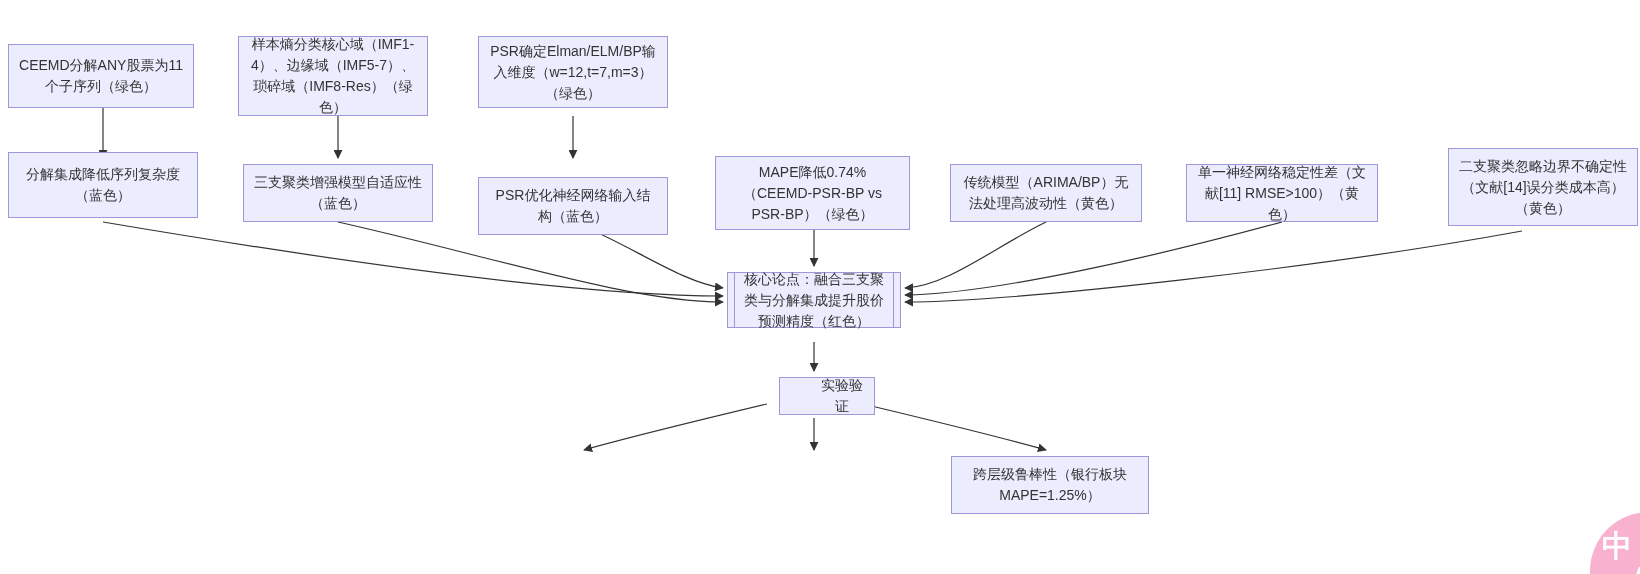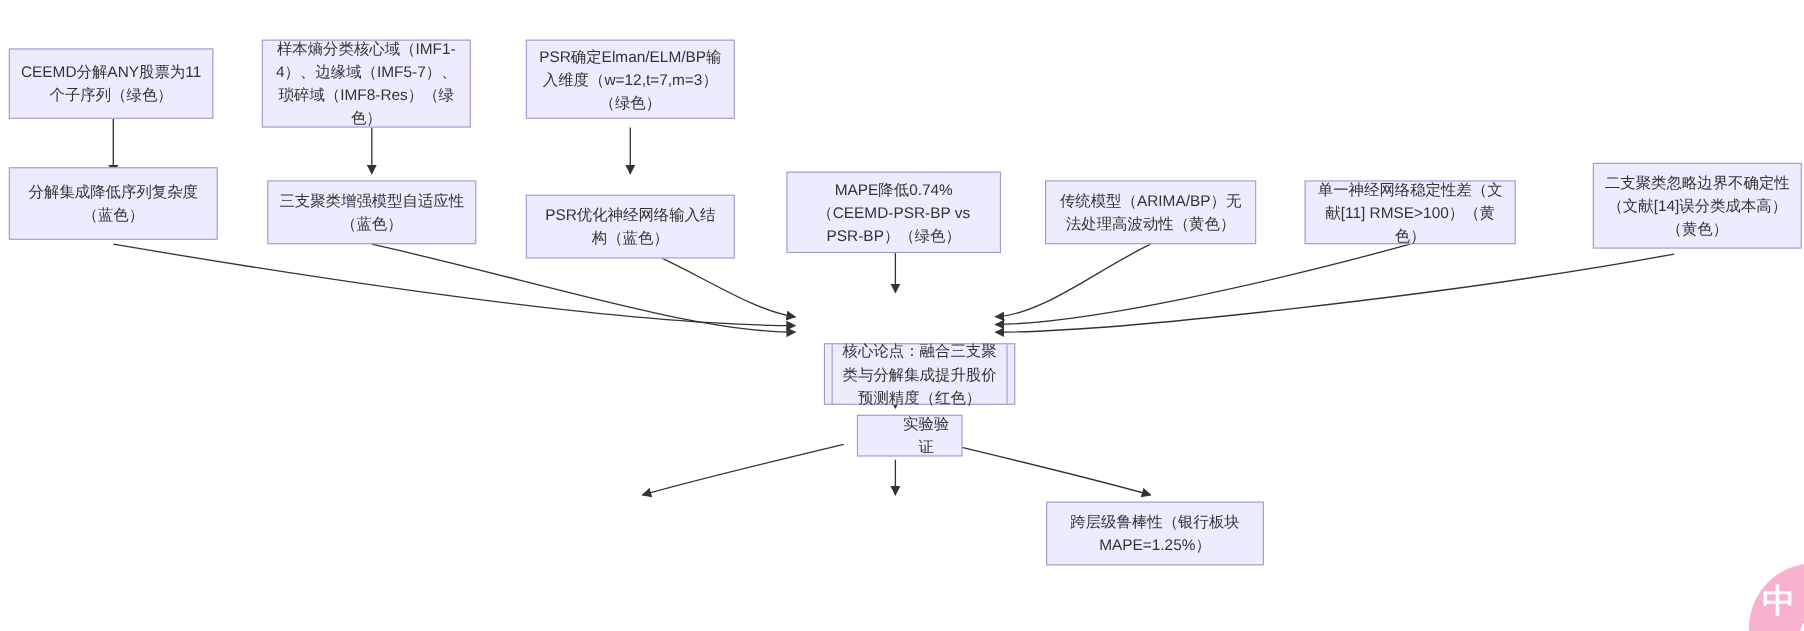--- a/index.html
+++ b/index.html
@@ -110,21 +110,21 @@
   <div class="node" style="left:478px; top:164px; width:190px; height:58px;margin-top:13px;">PSR优化神经网络输入结构（蓝色）</div>
 
   <div class="node" style="left:715px; top:156px; width:195px; height:74px;">MAPE降低0.74%（CEEMD-PSR-BP vs PSR-BP）（绿色）</div>
 
   <div class="node" style="left:950px; top:164px; width:192px; height:58px;">传统模型（ARIMA/BP）无法处理高波动性（黄色）</div>
 
   <div class="node" style="left:1186px; top:164px; width:192px; height:58px;">单一神经网络稳定性差（文献[11] RMSE&gt;100）（黄色）</div>
 
   <div class="node" style="left:1427px; top:148px; width:190px; height:78px;margin-left:21px;">二支聚类忽略边界不确定性（文献[14]误分类成本高）（黄色）</div>
 
-  <div class="node subroutine" style="left:749px; top:272px; width:174px; height:56px;margin-top:40px;">核心论点：融合三支聚类与分解集成提升股价预测精度（红色）</div>
+  <div class="node subroutine" style="left:727px; top:272px; width:174px; height:56px;">核心论点：融合三支聚类与分解集成提升股价预测精度（红色）</div>
 
   <div class="node" style="left:779px; top:377px; width:96px; height:38px;padding-left:40px;">实验验证</div>
 
 
 
   <div class="node" style="left:951px; top:456px; width:198px; height:58px;">跨层级鲁棒性（银行板块 MAPE=1.25%）</div>
 
   <div class="translate-badge">
     <span class="zh">中</span>
     <span class="en">A</span>

